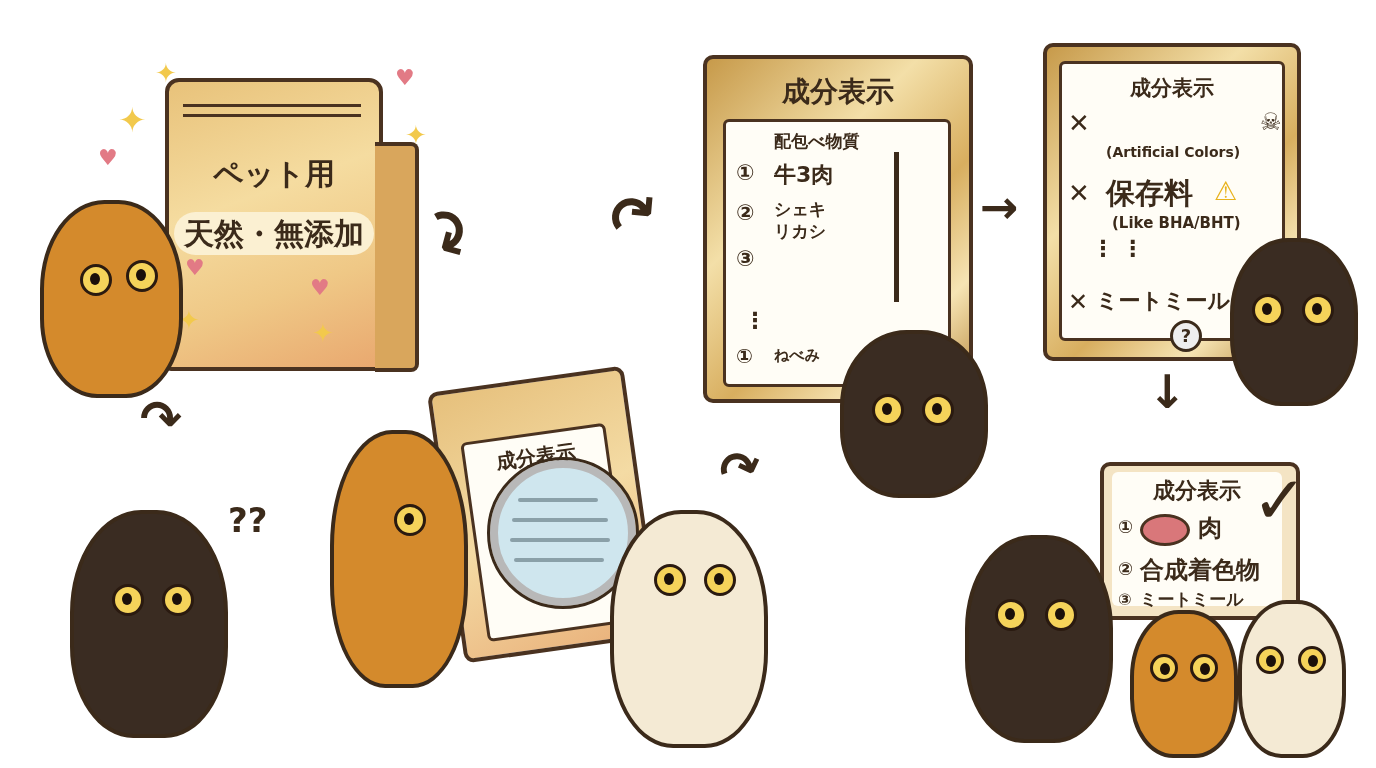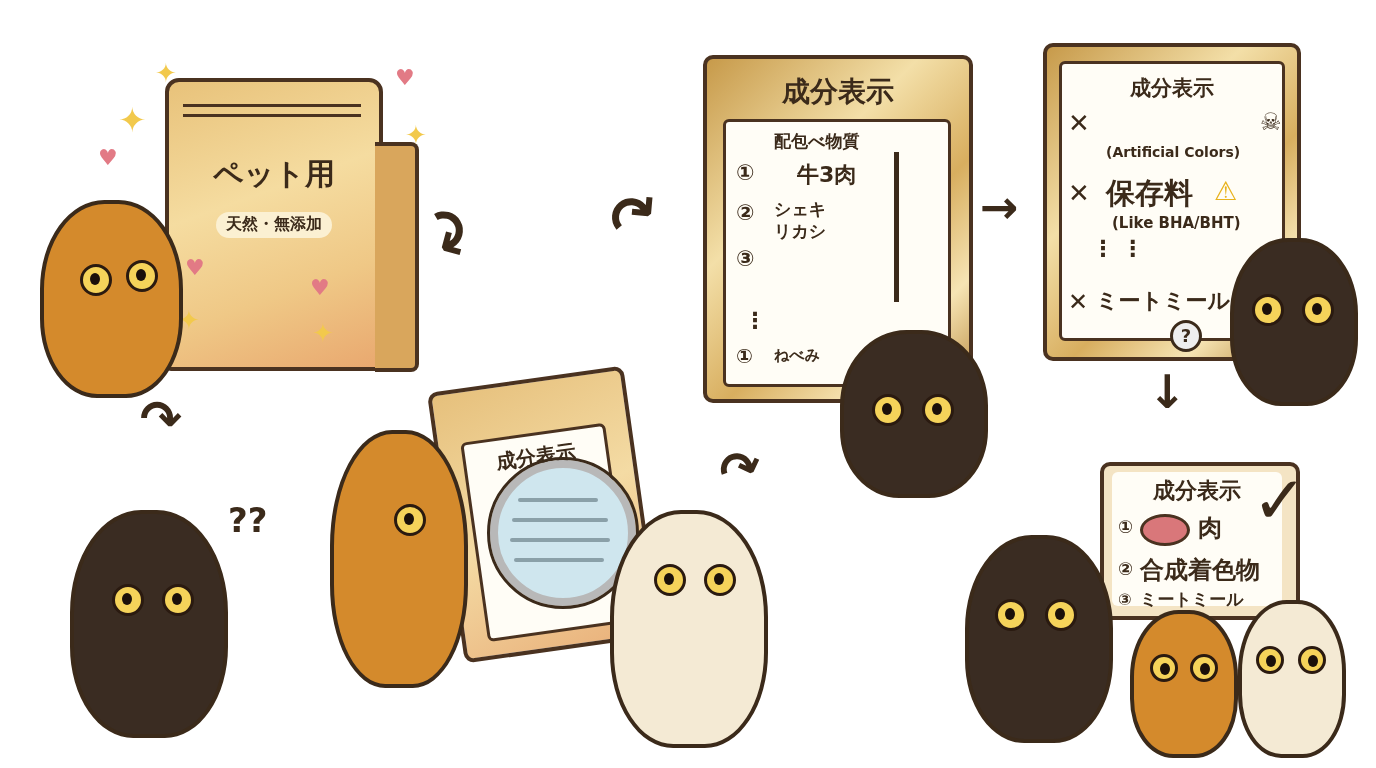--- a/index.html
+++ b/index.html
@@ -30,21 +30,21 @@
   .dash { position:absolute; height:4px; background:#8aa0a8; border-radius:2px; }
 </style>
 </head>
 <body>
 
 <div class="abs bag1 outline">
   <div class="seam" style="top:22px"></div>
   <div class="seam" style="top:32px"></div>
   <div class="side"></div>
   <div class="bag-txt" style="top:72px;font-size:30px;">ペット用</div>
-  <div class="bag-txt" style="top:132px;"><span class="pill" style="font-size:16px;padding:4px 10px;font-family:Liberation Mono, monospace;">天然・無添加</span></div>
+  <div class="bag-txt" style="top:132px;"><span class="pill" style="font-size:30px;padding:4px 10px;">天然・無添加</span></div>
 </div>
 <span class="sparkle" style="left:155px;top:58px">✦</span>
 <span class="sparkle" style="left:118px;top:100px;font-size:34px">✦</span>
 <span class="sparkle" style="left:405px;top:120px">✦</span>
 <span class="sparkle" style="left:178px;top:305px">✦</span>
 <span class="sparkle" style="left:312px;top:318px">✦</span>
 <span class="heart" style="left:98px;top:145px">♥</span>
 <span class="heart" style="left:395px;top:65px">♥</span>
 <span class="heart" style="left:185px;top:255px">♥</span>
 <span class="heart" style="left:310px;top:275px">♥</span>
@@ -81,21 +81,21 @@
   <div class="eye" style="left:90px;top:50px"></div>
 </div>
 <div class="arrow" style="left:610px;top:180px;font-size:60px;transform:rotate(-40deg);">↷</div>
 <div class="arrow" style="left:720px;top:440px;font-size:50px;transform:rotate(-20deg);">↷</div>
 
 <div class="abs panel gold" style="left:703px;top:55px;width:262px;height:340px;">
   <div style="text-align:center;font-weight:bold;font-size:28px;margin-top:14px;">成分表示</div>
   <div class="paper" style="left:16px;top:60px;width:222px;height:262px;">
     <div class="line-item" style="left:48px;top:8px;font-size:17px;">配包べ物質</div>
     <div class="line-item" style="left:10px;top:38px;font-size:22px;">①</div>
-    <div class="line-item" style="left:48px;top:38px;font-size:22px;margin-left:23px;">牛3肉</div>
+    <div class="line-item" style="left:48px;top:38px;font-size:22px;">牛3肉</div>
     <div class="line-item" style="left:10px;top:78px;font-size:22px;">②</div>
     <div class="line-item" style="left:48px;top:76px;font-size:17px;white-space:pre;line-height:22px;">シェキ
 リカシ</div>
     <div class="line-item" style="left:10px;top:124px;font-size:22px;">③</div>
     <div class="line-item" style="left:18px;top:186px;font-size:22px;">⋮</div>
     <div class="line-item" style="left:10px;top:222px;font-size:20px;">①</div>
     <div class="line-item" style="left:48px;top:224px;font-size:15px;">ねべみ</div>
     <div class="abs" style="left:168px;top:30px;width:5px;height:150px;background:#3b2a1a;"></div>
   </div>
 </div>

